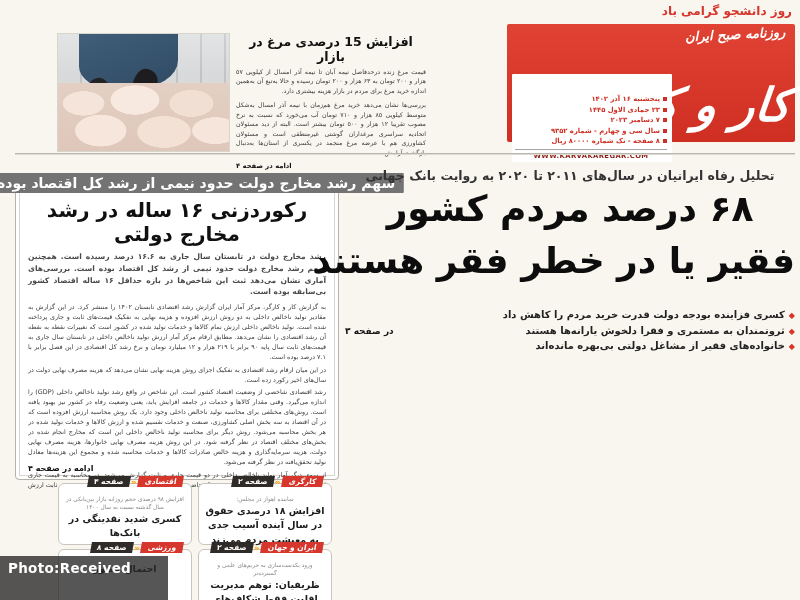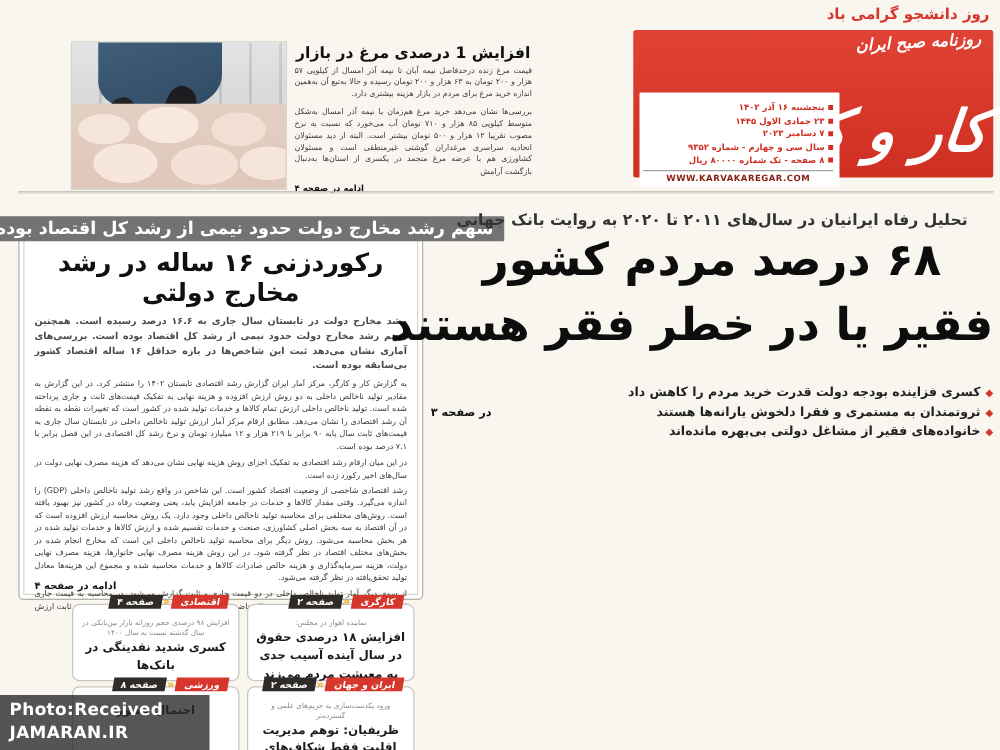--- a/index.html
+++ b/index.html
@@ -6,21 +6,21 @@
   body{font-family:"DejaVu Sans",sans-serif;background:#e9e7e1;}
   #page{position:relative;width:800px;height:600px;background:#f8f6ef;overflow:hidden;margin:0 auto;direction:rtl;}
 
   
   .greeting{position:absolute;top:4px;right:8px;color:#d6362b;font-size:12px;font-weight:bold;}
 
   
   .banner{position:absolute;left:507px;top:24px;width:288px;height:118px;background:linear-gradient(180deg,#e04233,#cf2f22);border-radius:2px;}
   .tagline{position:absolute;top:3px;right:10px;color:#fff;font-size:13px;font-style:italic;font-weight:bold;transform:rotate(-3deg);}
   .logo{position:absolute;bottom:2px;right:4px;color:#fff;font-size:46px;font-weight:900;font-style:italic;line-height:1.5;transform:skewX(-6deg);white-space:nowrap;}
-  .infobox{position:absolute;left:5px;top:50px;width:152px;background:#fff;padding:7px 5px 0 3px;border-radius:1px;}
+  .infobox{position:absolute;left:5px;top:50px;width:152px;background:#fff;padding:20px 5px 0 3px;border-radius:1px;}
   .infoline{font-size:6.8px;font-weight:bold;color:#cf2f22;line-height:1.55;text-align:right;white-space:nowrap;overflow:hidden;}
   .infoline .sq{display:inline-block;width:4px;height:4px;background:#cf2f22;margin-left:3px;}
   .urlline{border-top:1px solid #a3a3a3;margin-top:2px;padding:2px 0;text-align:center;font-size:6.8px;font-weight:bold;color:#8c1d14;letter-spacing:.4px;direction:ltr;}
 
   
   .cphoto{position:absolute;left:57px;top:33px;width:171px;height:117px;overflow:hidden;border:1px solid #d8d5cd;background:linear-gradient(180deg,#d9dbdc 0%,#cbcdcf 35%,#d9d1ca 60%,#ecdfd6 100%);}
   .cwall{position:absolute;inset:0;background:repeating-linear-gradient(90deg,rgba(255,255,255,.25) 0 22px,rgba(120,120,120,.12) 22px 24px);height:45%;}
   .cperson{position:absolute;left:12%;top:-8%;width:58%;height:55%;background:linear-gradient(160deg,#42607c,#2f4a63);border-radius:0 0 45% 35%;}
   .cglove1{position:absolute;left:44%;top:30%;width:14%;height:26%;background:#1d1d1f;border-radius:40% 50% 45% 45%;transform:rotate(25deg);}
   .cglove2{position:absolute;left:18%;top:38%;width:12%;height:22%;background:#232325;border-radius:45%;transform:rotate(-15deg);}
@@ -105,21 +105,21 @@
   </div>
 
   <div class="cphoto">
     <div class="cwall"></div>
     <div class="cperson"></div>
     <div class="cglove1"></div>
     <div class="cglove2"></div>
     <div class="cchick"></div>
   </div>
   <div class="cstory">
-    <h2>افزایش 1 درصدی مرغ در بازار</h2>
+    <h2>افزایش 15 درصدی مرغ در بازار</h2>
     <p>قیمت مرغ زنده درحدفاصل نیمه آبان تا نیمه آذر امسال از کیلویی ۵۷ هزار و ۲۰۰ تومان به ۶۳ هزار و ۲۰۰ تومان رسیده و حالا به‌تبع آن به‌همین اندازه خرید مرغ برای مردم در بازار هزینه بیشتری دارد.</p>
     <p>بررسی‌ها نشان می‌دهد خرید مرغ هم‌زمان با نیمه آذر امسال به‌شکل متوسط کیلویی ۸۵ هزار و ۷۱۰ تومان آب می‌خورد که نسبت به نرخ مصوب تقریبا ۱۲ هزار و ۵۰۰ تومان بیشتر است. البته از دید مسئولان اتحادیه سراسری مرغداران گوشتی غیرمنطقی است و مسئولان کشاورزی هم با عرضه مرغ منجمد در یکسری از استان‌ها به‌دنبال بازگشت آرامش</p>
     <div class="cont-tag">ادامه در صفحه ۴</div>
   </div>
 
   <div class="hrule"></div>
 
   <div class="ebox">
     <div class="elabel">سهم رشد مخارج دولت حدود نیمی از رشد کل اقتصاد بوده است</div>
     <h1>رکوردزنی ۱۶ ساله در رشد مخارج دولتی</h1>
@@ -181,16 +181,15 @@
       <span class="tcat">ورزشی</span>
       <span class="tchev">«</span>
       <span class="tpage">صفحه ۸</span>
     </div>
     <div class="tkick"></div>
     <div class="thead">احتمال حضور</div>
   </div>
 
   <div class="wmark">
     <div>Photo:Received</div>
-    <div>JAMARAN.IR</div>
   </div>
 
 </div>
 
 </body></html>

